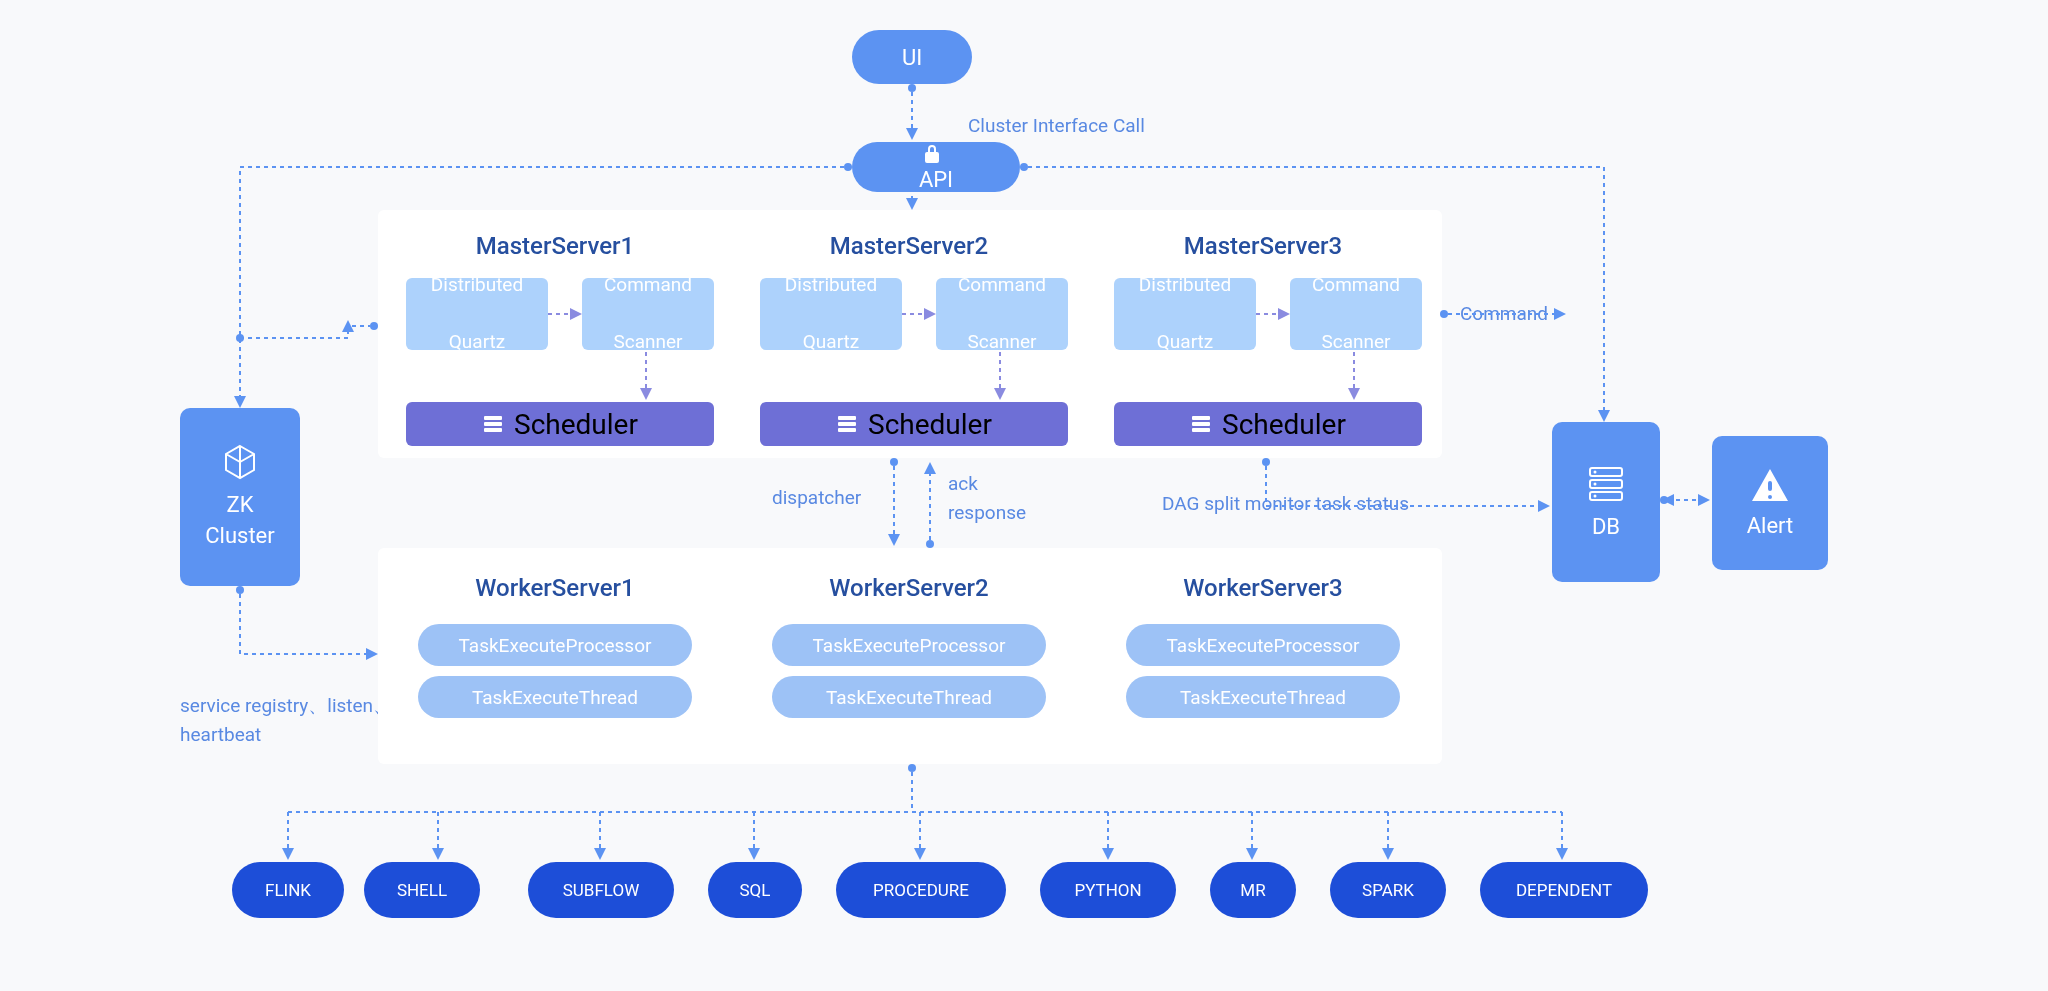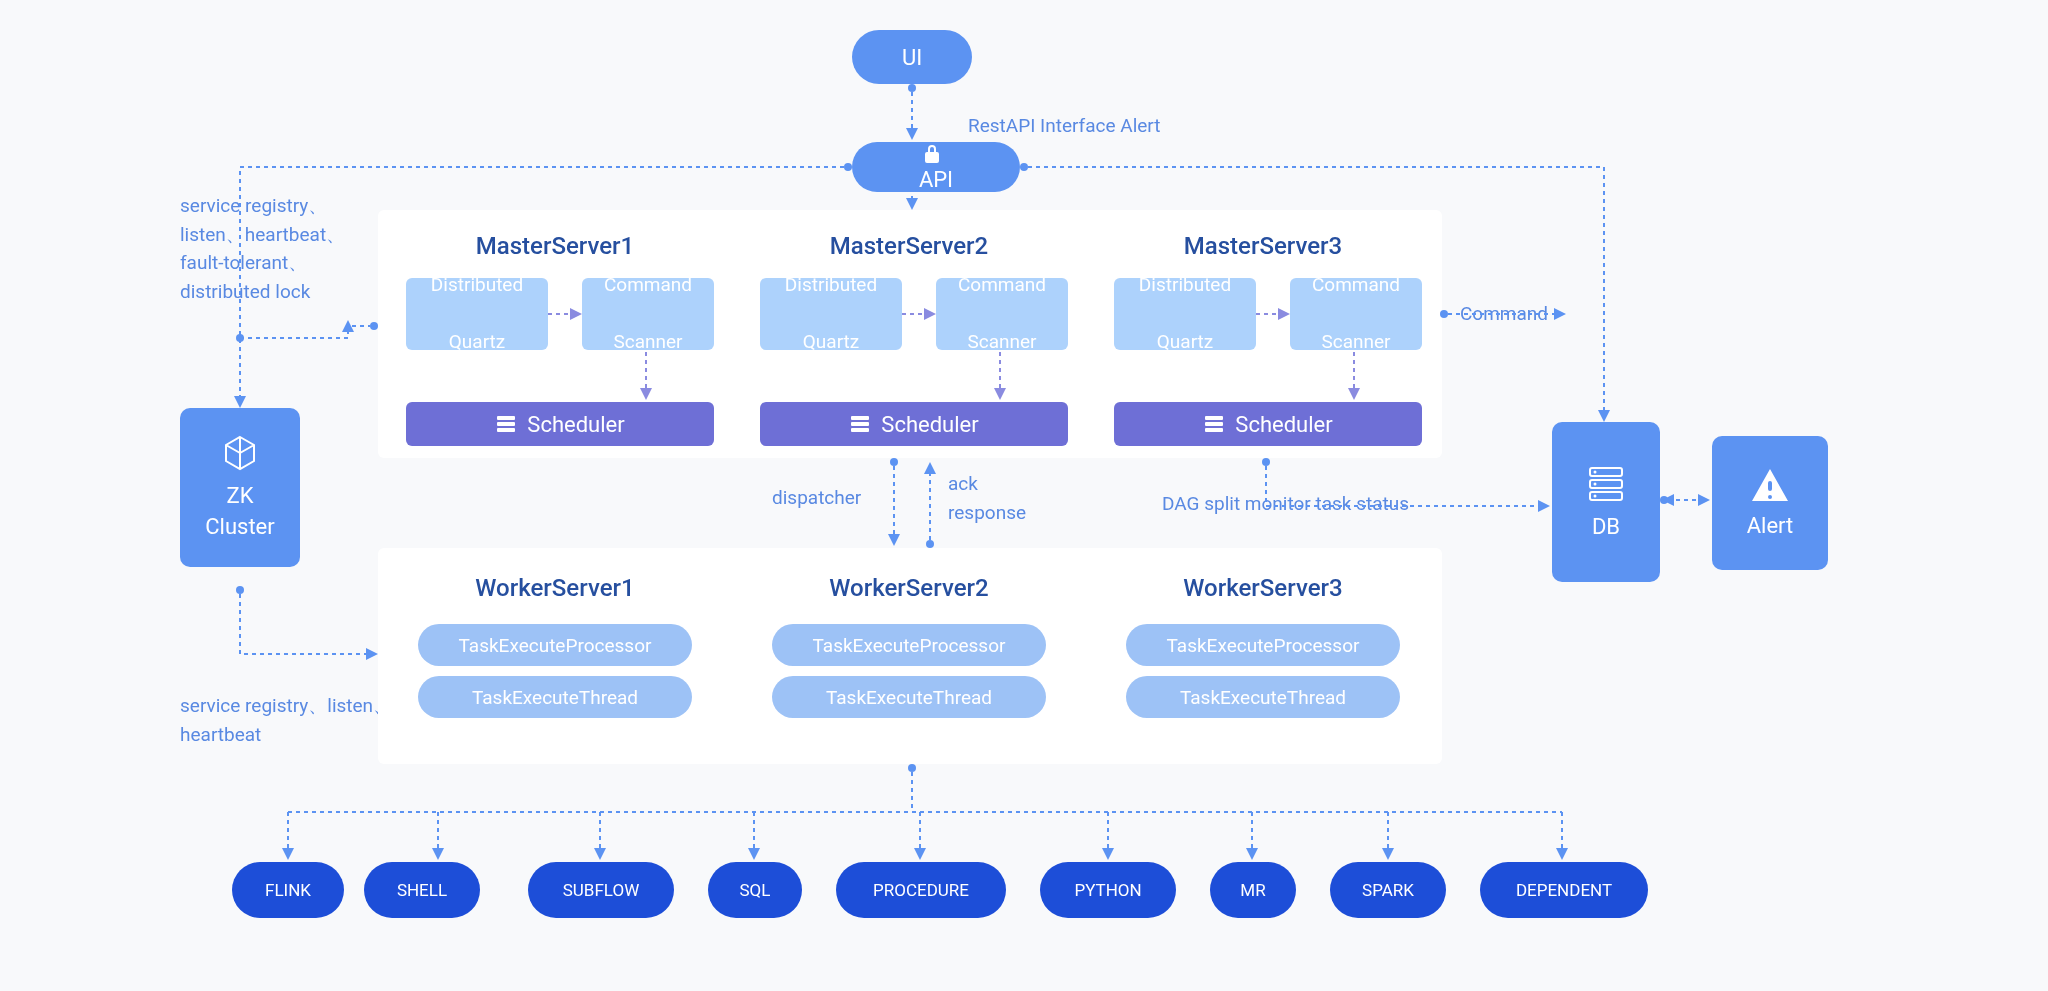--- a/index.html
+++ b/index.html
@@ -2,21 +2,21 @@
 <html><head>
 <meta charset="utf-8">
 <style>
 *{box-sizing:border-box;margin:0;padding:0;}
 body{background:#f8f9fb;font-family:-apple-system,BlinkMacSystemFont,"Segoe UI",Roboto,Arial,sans-serif;width:2048px;height:991px;position:relative;overflow:hidden;}
 .canvas{position:absolute;left:0;top:0;width:2048px;height:991px;}
 .pill{background:#5c93f2;color:#fff;border-radius:30px;display:flex;align-items:center;justify-content:center;font-size:22px;font-weight:400;position:absolute;}
 .card-group{background:#fff;border-radius:6px;position:absolute;}
 .master-title{color:#264f9f;font-size:24px;font-weight:500;text-align:center;position:absolute;width:100%;}
 .subbox{background:#add2fc;color:#fff;border-radius:6px;display:flex;flex-direction:column;align-items:center;justify-content:center;font-size:19px;line-height:1.3;position:absolute;gap:32px;}
-.scheduler-bar{background:#6e6fd6;color:#ffffff;border-radius:6px;display:flex;align-items:center;justify-content:center;font-size:22px;gap:10px;position:absolute;}
+.scheduler-bar{background:#6e6fd6;color:#000000;border-radius:6px;display:flex;align-items:center;justify-content:center;font-size:28px;gap:10px;position:absolute;}
 .worker-box{background:#9dc2f6;color:#fff;border-radius:24px;display:flex;align-items:center;justify-content:center;font-size:19px;position:absolute;}
 .side-box{background:#5c93f2;color:#fff;border-radius:10px;display:flex;flex-direction:column;align-items:center;justify-content:center;position:absolute;font-size:22px;line-height:1.4;}
 .label{color:#5989e2;font-size:19px;position:absolute;line-height:1.5;}
 .task-pill{background:#1d4ed8;color:#fff;border-radius:30px;height:56px;display:flex;align-items:center;justify-content:center;font-size:17px;position:absolute;}
 svg.overlay{position:absolute;left:0;top:0;pointer-events:none;}
 .dot{fill:#5c93f2;}
 .dashline{stroke:#5c93f2;stroke-width:2;stroke-dasharray:4 4;fill:none;}
 .arrowhead{fill:#5c93f2;}
 .purple-dash{stroke:#8a8be0;stroke-width:2;stroke-dasharray:4 4;fill:none;}
 .purple-arrow{fill:#8a8be0;}
@@ -27,26 +27,25 @@
 
 <div class="pill" style="left:852px;top:30px;width:120px;height:54px;">UI</div>
 
 <div class="pill" style="left:852px;top:142px;width:168px;height:50px;flex-direction:column;">
   <svg width="20" height="24" viewBox="0 0 20 24" style="margin-right:8px;">
         <path fill="#fff" d="M10 2a4 4 0 0 1 4 4v3h1a2 2 0 0 1 2 2v7a2 2 0 0 1-2 2H5a2 2 0 0 1-2-2v-7a2 2 0 0 1 2-2h1V6a4 4 0 0 1 4-4zm0 2a2 2 0 0 0-2 2v3h4V6a2 2 0 0 0-2-2z"></path>
       </svg>
   <span>API</span>
 </div>
 
-<div class="label" style="left:968px;top:112px;">RestAPI Interface Alert</div>
-
-<div class="label" style="left:180px;top:192px;width:180px;">service registry、listen、heartbeat、fault-tolerant、distributed lock</div>
+<div class="label" style="left:968px;top:112px;">Cluster Interface Call</div>
+
 <div class="label" style="left:180px;top:692px;width:220px;">service registry、listen、heartbeat</div>
 
-<div class="side-box" style="left:180px;top:408px;width:120px;height:159px;">
+<div class="side-box" style="left:180px;top:408px;width:120px;height:178px;">
   <svg width="40" height="40" viewBox="0 0 40 40">
         <path fill="none" stroke="#fff" stroke-width="2" d="M20 4l14 8v16l-14 8-14-8V12l14-8zm0 0v16m0 0l14-8m-14 8l-14-8m14 8v16"></path>
       </svg>
   <div style="margin-top:8px;"><span>ZK</span></div>
   <div><span>Cluster</span></div>
 </div>
 
 <div class="card-group" style="left:378px;top:210px;width:1064px;height:248px;"></div>
 
 <div style="position:absolute;left:378px;top:210px;width:354px;height:248px;">

